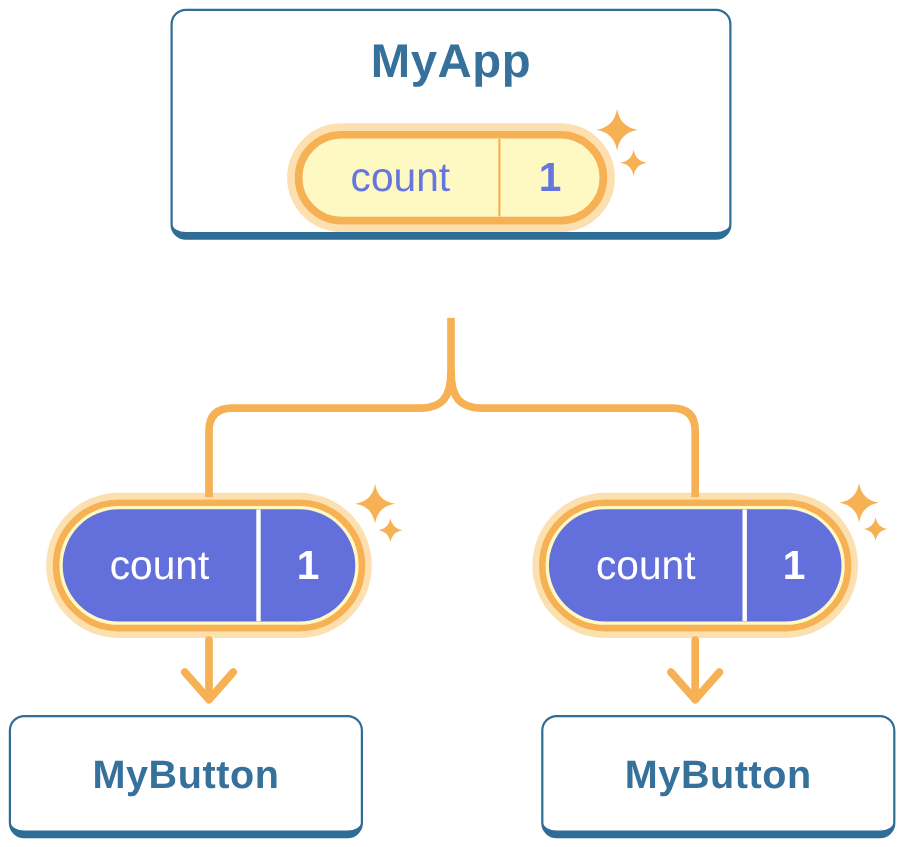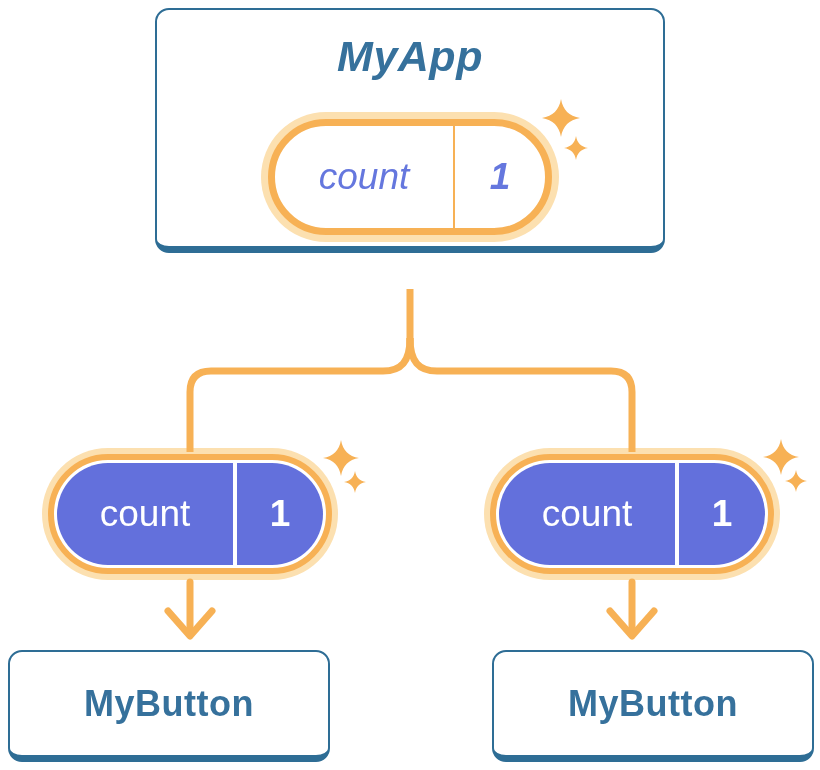--- a/index.html
+++ b/index.html
@@ -26,22 +26,22 @@
   .card {
     position: absolute;
     background: #fff;
     border: 2px solid var(--border-blue);
     border-bottom-width: 7px;
     border-radius: 14px;
     z-index: 2;
   }
   .root-card {
     left: 155px; top: 8px;
-    width: 510px; height: 245px;
-    display: flex; flex-direction: column; align-items: center; font-style: italic;
+    width: 510px; height: 210px;
+    display: flex; flex-direction: column; align-items: center;
   }
   .card-title {
     margin-top: 22px;
     font-size: 43px;
     font-weight: 700;
     color: var(--text-blue);
     letter-spacing: 0.5px;
     line-height: 1.15;
   }
   .leaf-card {
@@ -61,21 +61,21 @@
     background: var(--halo-orange);
     border-radius: 999px;
     padding: 7px;
   }
   .root-card .pill-halo {
     margin-top: 31px;
     width: 298px; height: 130px;
   }
   .pill-ring {
     width: 100%; height: 100%;
-    background: #ffffff;
+    background: #fef9c3;
     border: 7px solid var(--accent-orange);
     border-radius: 999px;
     display: flex;
     overflow: hidden;
   }
   .pill-light .cell-label {
     flex: 1;
     display: flex; align-items: center; justify-content: center;
     font-size: 37px;
     color: var(--text-indigo);

